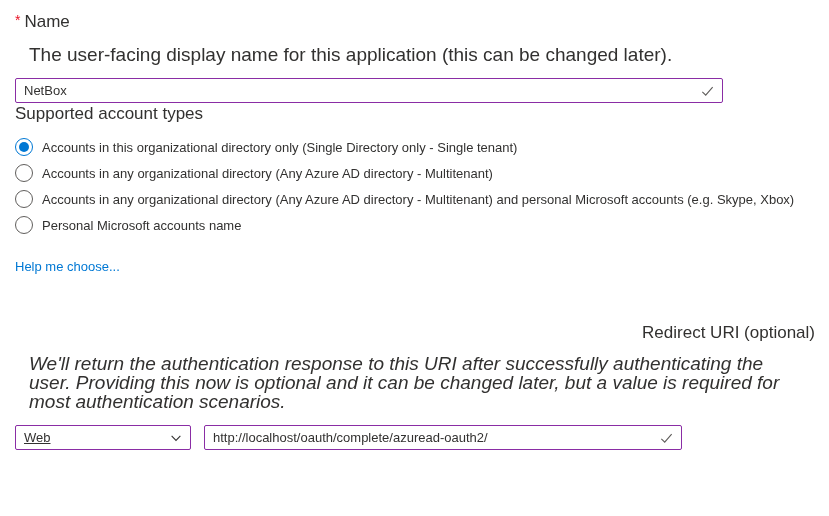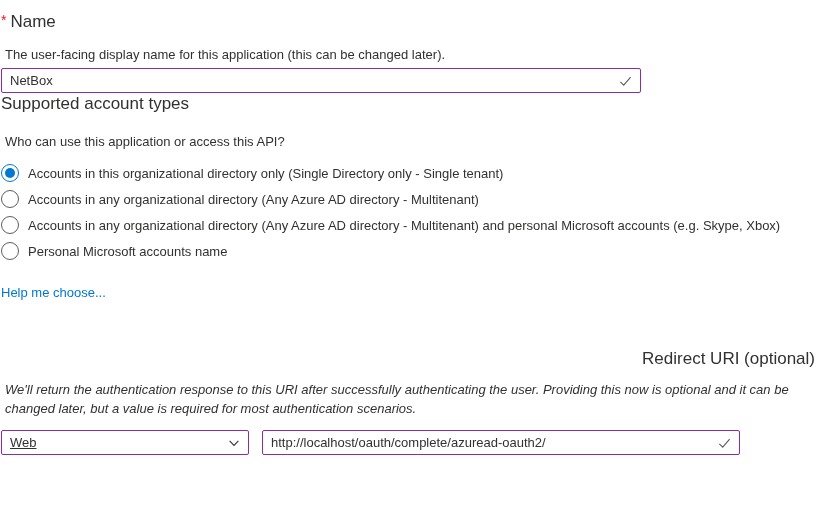--- a/index.html
+++ b/index.html
@@ -11,40 +11,40 @@
     --icon-gray:#605e5c;
   }
   *{box-sizing:border-box;}
   html,body{margin:0;padding:0;}
   body{
     width:829px;height:516px;overflow:hidden;background:#ffffff;
     font-family:"Liberation Sans","DejaVu Sans",sans-serif;
     color:var(--text);
     -webkit-font-smoothing:antialiased;
   }
-  .page{padding:9px 14px 0 1px;}
+  .page{padding:9px 14px 0 15px;}
   .field-label{font-size:17px;line-height:22px;font-weight:400;}
   .required{color:var(--required);margin-right:4px;font-size:14px;vertical-align:2px;}
   h2{font-size:17px;line-height:22px;font-weight:400;margin:0;color:var(--text);}
-  .desc{font-size:13px;line-height:19px;margin:4px;color:var(--text);}
+  .desc{font-size:19px;line-height:19px;margin:14px;color:var(--text);}
   .name-desc{margin-top:12px;}
   .textbox{
     position:relative;height:25px;background:#fff;
     border:1px solid var(--accent-border);border-radius:2px;
   }
   .textbox input{
     width:100%;height:100%;border:none;outline:none;background:transparent;
     font-family:"Liberation Sans","DejaVu Sans",sans-serif;
     font-size:13px;color:var(--text);padding:0 26px 0 8px;
   }
   .textbox .check{
     position:absolute;right:7px;top:50%;transform:translateY(-50%);
     width:15px;height:15px;display:flex;align-items:center;justify-content:center;
   }
-  .name-box{width:640px;}
+  .name-box{width:708px;}
   .section-accounts{}
   .question{margin-top:17px;}
   .radios{margin-top:9px;}
   .radio-row{
     display:flex;align-items:center;height:26px;cursor:pointer;
   }
   .radio{
     width:18px;height:18px;border-radius:50%;flex:0 0 18px;
     border:1px solid var(--icon-gray);position:relative;background:#fff;
   }
@@ -55,21 +55,21 @@
   }
   .radio-label{font-size:13px;margin-left:9px;white-space:nowrap;}
   .link{
     display:inline-block;margin-top:21px;font-size:13px;color:var(--link);
     text-decoration:none;cursor:pointer;
   }
   .section-redirect{margin-top:47px;text-align:right;}
   .redirect-desc{margin-top:10px;max-width:800px;font-style:italic;}
   .controls{margin-top:12px;display:flex;gap:13px;}
   .selectbox{
-    position:relative;width:248px;height:25px;background:#fff;
+    position:relative;width:176px;height:25px;background:#fff;
     border:1px solid var(--accent-border);border-radius:2px;
     display:flex;align-items:center;padding:0 28px 0 8px;
     font-size:13px;cursor:pointer;text-decoration:underline;
   }
   .selectbox .chev{
     position:absolute;right:7px;top:50%;transform:translateY(-50%);
     width:14px;height:14px;display:flex;align-items:center;justify-content:center;
   }
   .uri-box{width:478px;}
   svg{display:block;}
@@ -88,21 +88,20 @@
     <input type="text" value="NetBox" style="">
     <span class="check">
       <svg width="15" height="15" viewBox="0 0 16 16">
           <path d="M2.5 9l3.6 3.4L13.5 3.8" fill="none" stroke="#605e5c" stroke-width="1.2"></path>
         </svg>
     </span>
   </div>
 
   
   <h2 class="section-accounts">Supported account types</h2>
-  <p class="desc question">Who can use this application or access this API?</p>
 
   <div class="radios">
     <div class="radio-row">
       <span class="radio checked"></span>
       <span class="radio-label">Accounts in this organizational directory only (Single Directory only - Single tenant)</span>
     </div>
     <div class="radio-row">
       <span class="radio"></span>
       <span class="radio-label">Accounts in any organizational directory (Any Azure AD directory - Multitenant)</span>
     </div>

